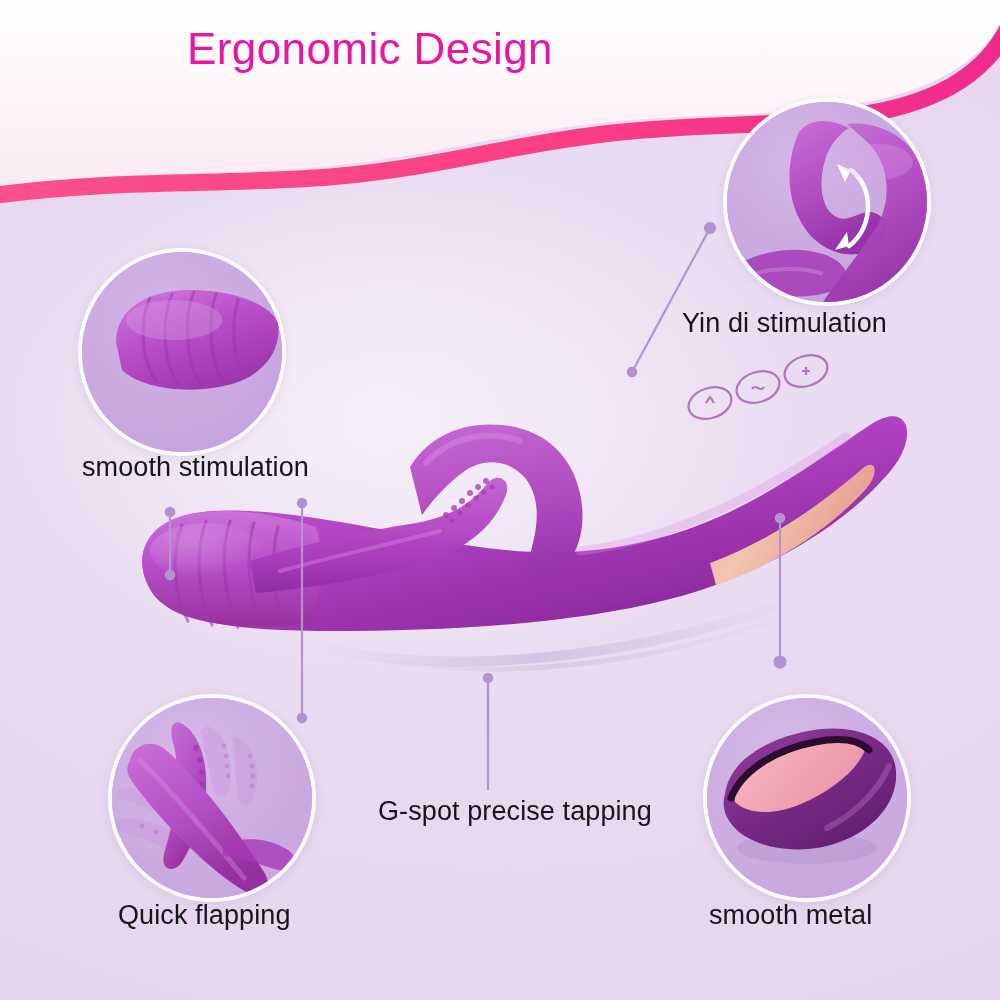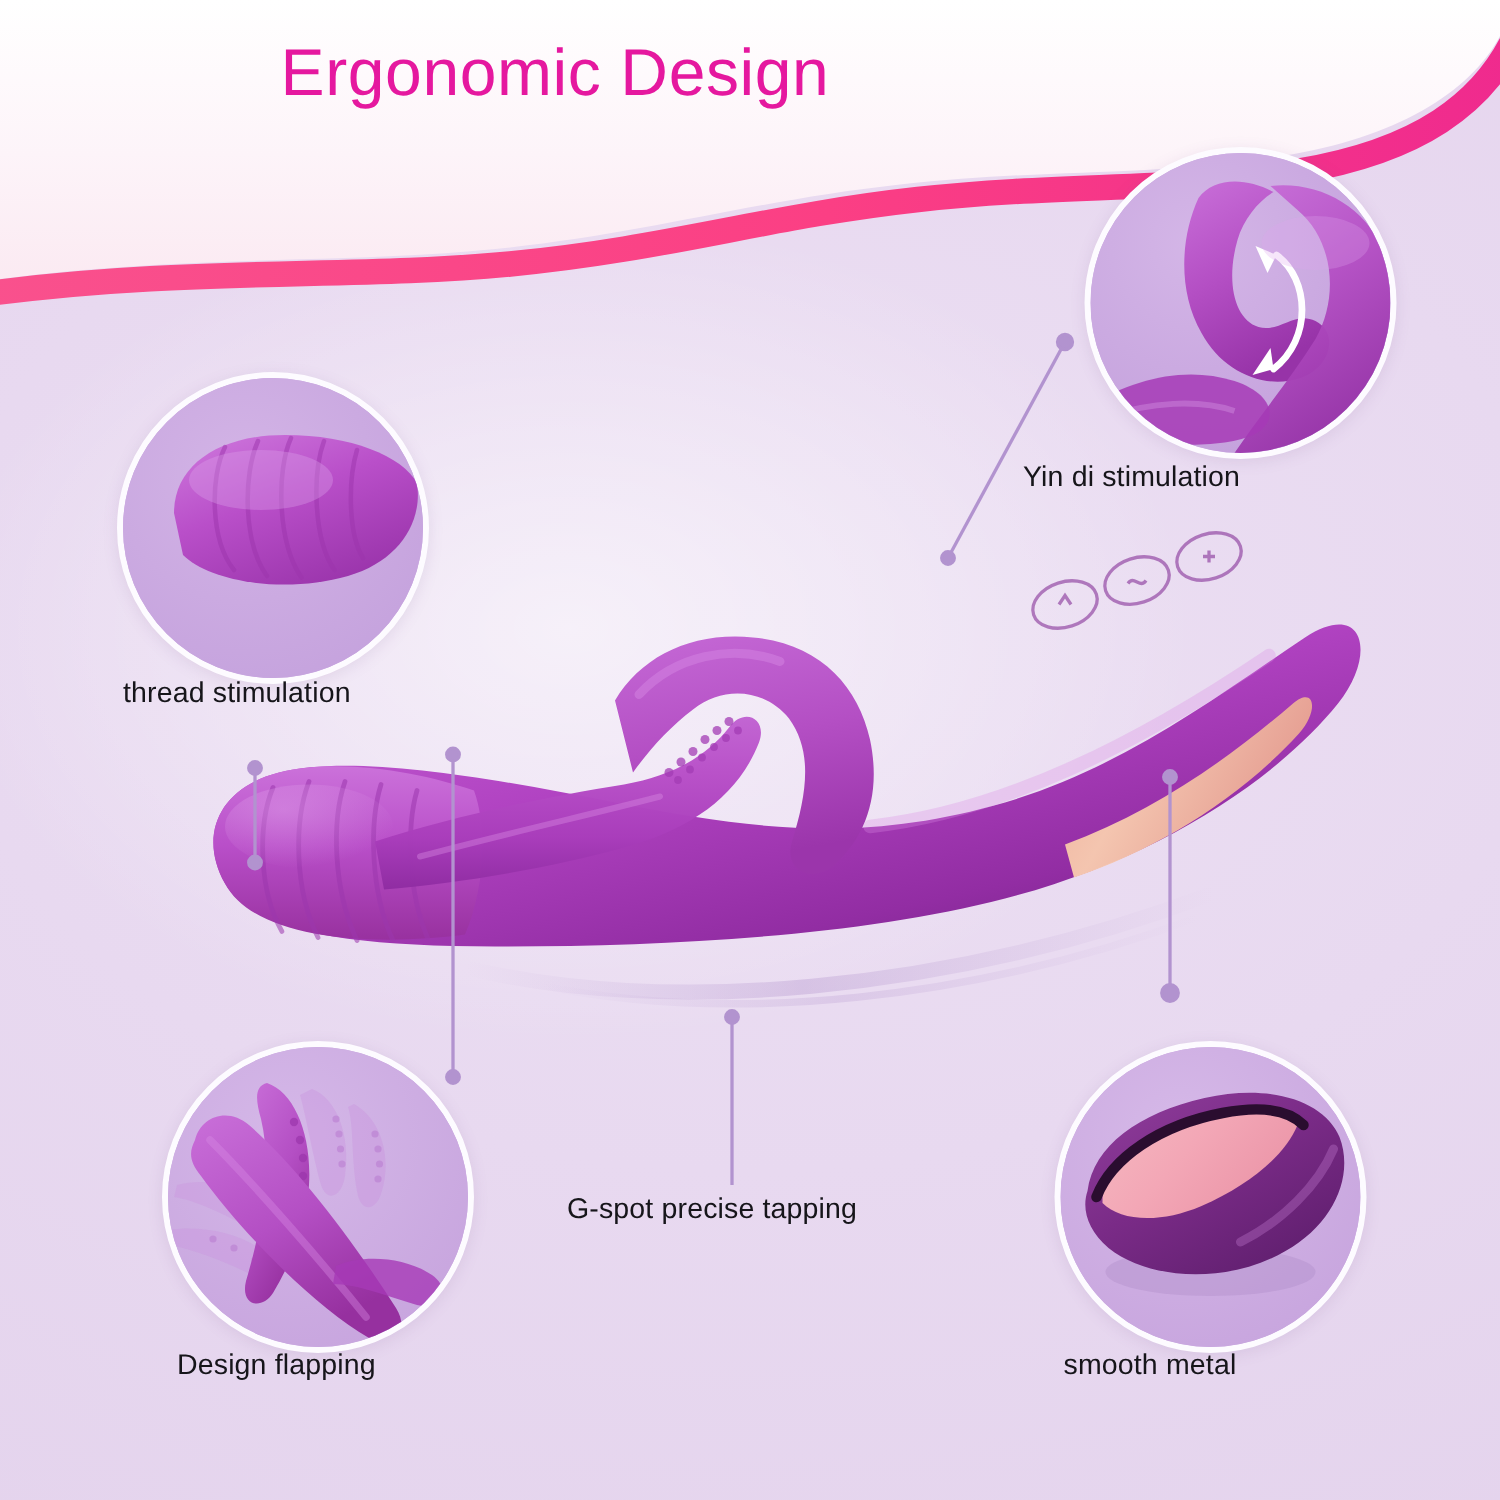--- a/index.html
+++ b/index.html
@@ -34,21 +34,21 @@
   
   .circle{
     position:absolute;border-radius:50%;overflow:hidden;
     background:#c9a8df;
     border:4px solid #fdfbff;
     box-shadow:0 2px 10px rgba(120,85,150,.13);
   }
   .circle svg{display:block;}
 
   
-  .label{position:absolute;font-size:19px;color:#16151a;white-space:nowrap;letter-spacing:.1px;}
+  .label{position:absolute;font-size:27px;color:#16151a;white-space:nowrap;letter-spacing:.1px;}
 
   
   .conn{position:absolute;}
 </style>
 </head>
 <body>
 
 <div id="stage">
 
   <div class="bg-base"></div>
@@ -245,21 +245,21 @@
       <g stroke="#9b35ac" stroke-width="3" fill="none" opacity=".5" stroke-linecap="round">
         <path d="M68,46 C58,66 58,108 74,128"></path>
         <path d="M90,42 C80,64 80,110 96,132"></path>
         <path d="M112,40 C102,62 103,110 119,133"></path>
         <path d="M134,42 C126,64 127,108 141,128"></path>
         <path d="M156,48 C150,68 150,104 160,120"></path>
       </g>
       <ellipse cx="92" cy="68" rx="48" ry="20" fill="#dda2ea" opacity=".35"></ellipse>
     </svg>
   </div>
-  <div class="label" style="left:82px;top:452px;">thread stimulation</div>
+  <div class="label" style="left:82px;top:452px;">smooth stimulation</div>
 
   <div class="circle" style="left:723px;top:98px;width:200px;height:200px;">
     <svg width="200" height="200" viewBox="0 0 200 200">
       <defs>
         <radialGradient id="cBg2" cx="0.35" cy="0.3" r="0.85">
           <stop offset="0%" stop-color="#d4b6e7"></stop>
             <stop offset="100%" stop-color="#c29edb"></stop>
         </radialGradient>
         <linearGradient id="armG2" x1="0" y1="0" x2="0.4" y2="1">
           <stop offset="0%" stop-color="#c96fd9"></stop>
@@ -343,21 +343,21 @@
       </g>
 
       <path d="M18,62 C22,46 40,40 54,52 C84,78 120,124 152,174
                C162,190 150,202 134,194 C96,172 48,122 22,86 C14,76 14,70 18,62 Z" fill="url(#flapG)"></path>
       <path d="M28,62 C56,90 100,140 132,180" fill="none" stroke="#d88ae4" stroke-width="5" stroke-linecap="round" opacity=".4"></path>
 
       <path d="M112,146 C130,138 158,140 176,152 C190,162 182,176 166,172
                C146,166 126,158 110,158 Z" fill="#a63ab6" opacity=".8"></path>
     </svg>
   </div>
-  <div class="label" style="left:118px;top:900px;">Design flapping</div>
+  <div class="label" style="left:118px;top:900px;">Quick flapping</div>
 
   <div class="circle" style="left:703px;top:694px;width:200px;height:200px;">
     <svg width="200" height="200" viewBox="0 0 200 200">
       <defs>
         <radialGradient id="cBg4" cx="0.4" cy="0.3" r="0.85">
           <stop offset="0%" stop-color="#d6b9e8"></stop>
             <stop offset="100%" stop-color="#c6a3dd"></stop>
         </radialGradient>
         <linearGradient id="bodyG4" x1="0.1" y1="0" x2="0.9" y2="1">
           <stop offset="0%" stop-color="#8f3d9b"></stop>

